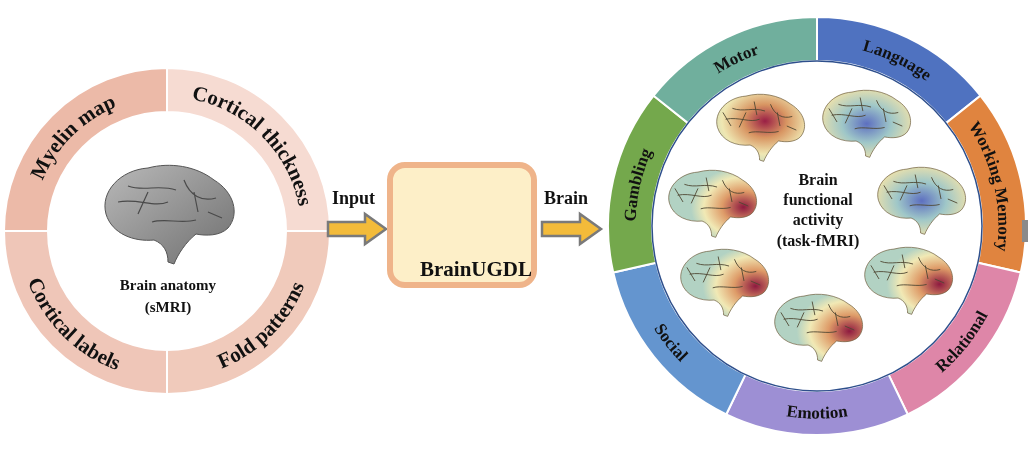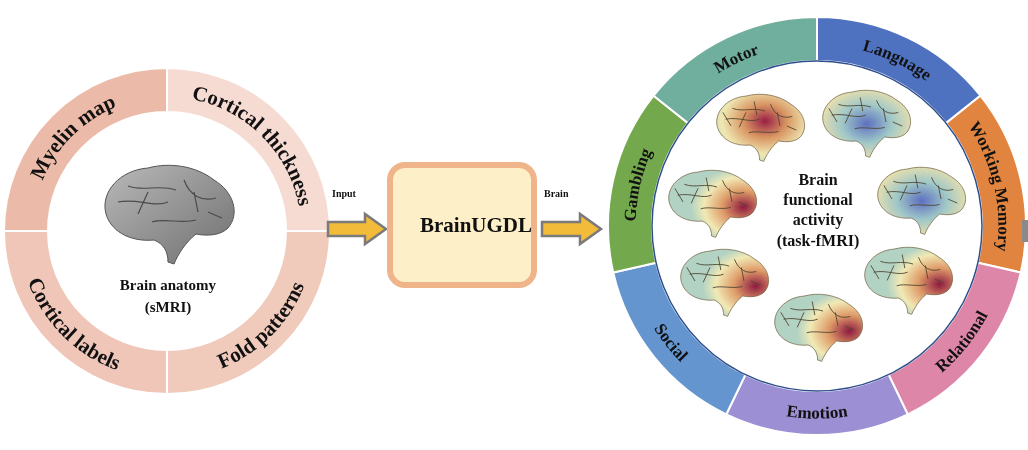--- a/index.html
+++ b/index.html
@@ -3,23 +3,23 @@
 <meta charset="utf-8">
 <style>
   html, body { margin:0; padding:0; background:#ffffff; }
   body { width:1028px; height:450px; position:relative; overflow:hidden;
          font-family:"Liberation Serif", "DejaVu Serif", serif; }
   #diagram { position:absolute; left:0; top:0; }
   .seg-label { font-family:"Liberation Serif","DejaVu Serif",serif; font-weight:bold; fill:#111; }
   .center-text { font-family:"Liberation Serif","DejaVu Serif",serif; font-weight:bold; fill:#111; text-anchor:middle; }
   .model-box { position:absolute; left:387px; top:162px; width:150px; height:126px;
                box-sizing:border-box; border:6px solid #efb48a; border-radius:18px;
-               background:#fdefc8; display:flex; align-items:center; justify-content:center;padding-left:28px; }
+               background:#fdefc8; display:flex; align-items:flex-end; justify-content:center;padding-left:28px; }
   .model-label { font-family:"Liberation Serif","DejaVu Serif",serif; font-weight:bold; font-size:21px; color:#111; }
-  .flow-label { position:absolute; font-family:"Liberation Serif","DejaVu Serif",serif; font-weight:bold; font-size:10px; color:#111; }
+  .flow-label { position:absolute; font-family:"Liberation Serif","DejaVu Serif",serif; font-weight:bold; font-size:18px; color:#111; }
 </style>
 </head>
 <body>
 
 <svg id="diagram" width="1028" height="450" viewBox="0 0 1028 450">
   <defs>
     <linearGradient id="brainGray" x1="0" y1="0" x2="1" y2="1">
       <stop offset="0" stop-color="#b9b9b9"></stop>
       <stop offset="1" stop-color="#6f6f6f"></stop>
     </linearGradient>

